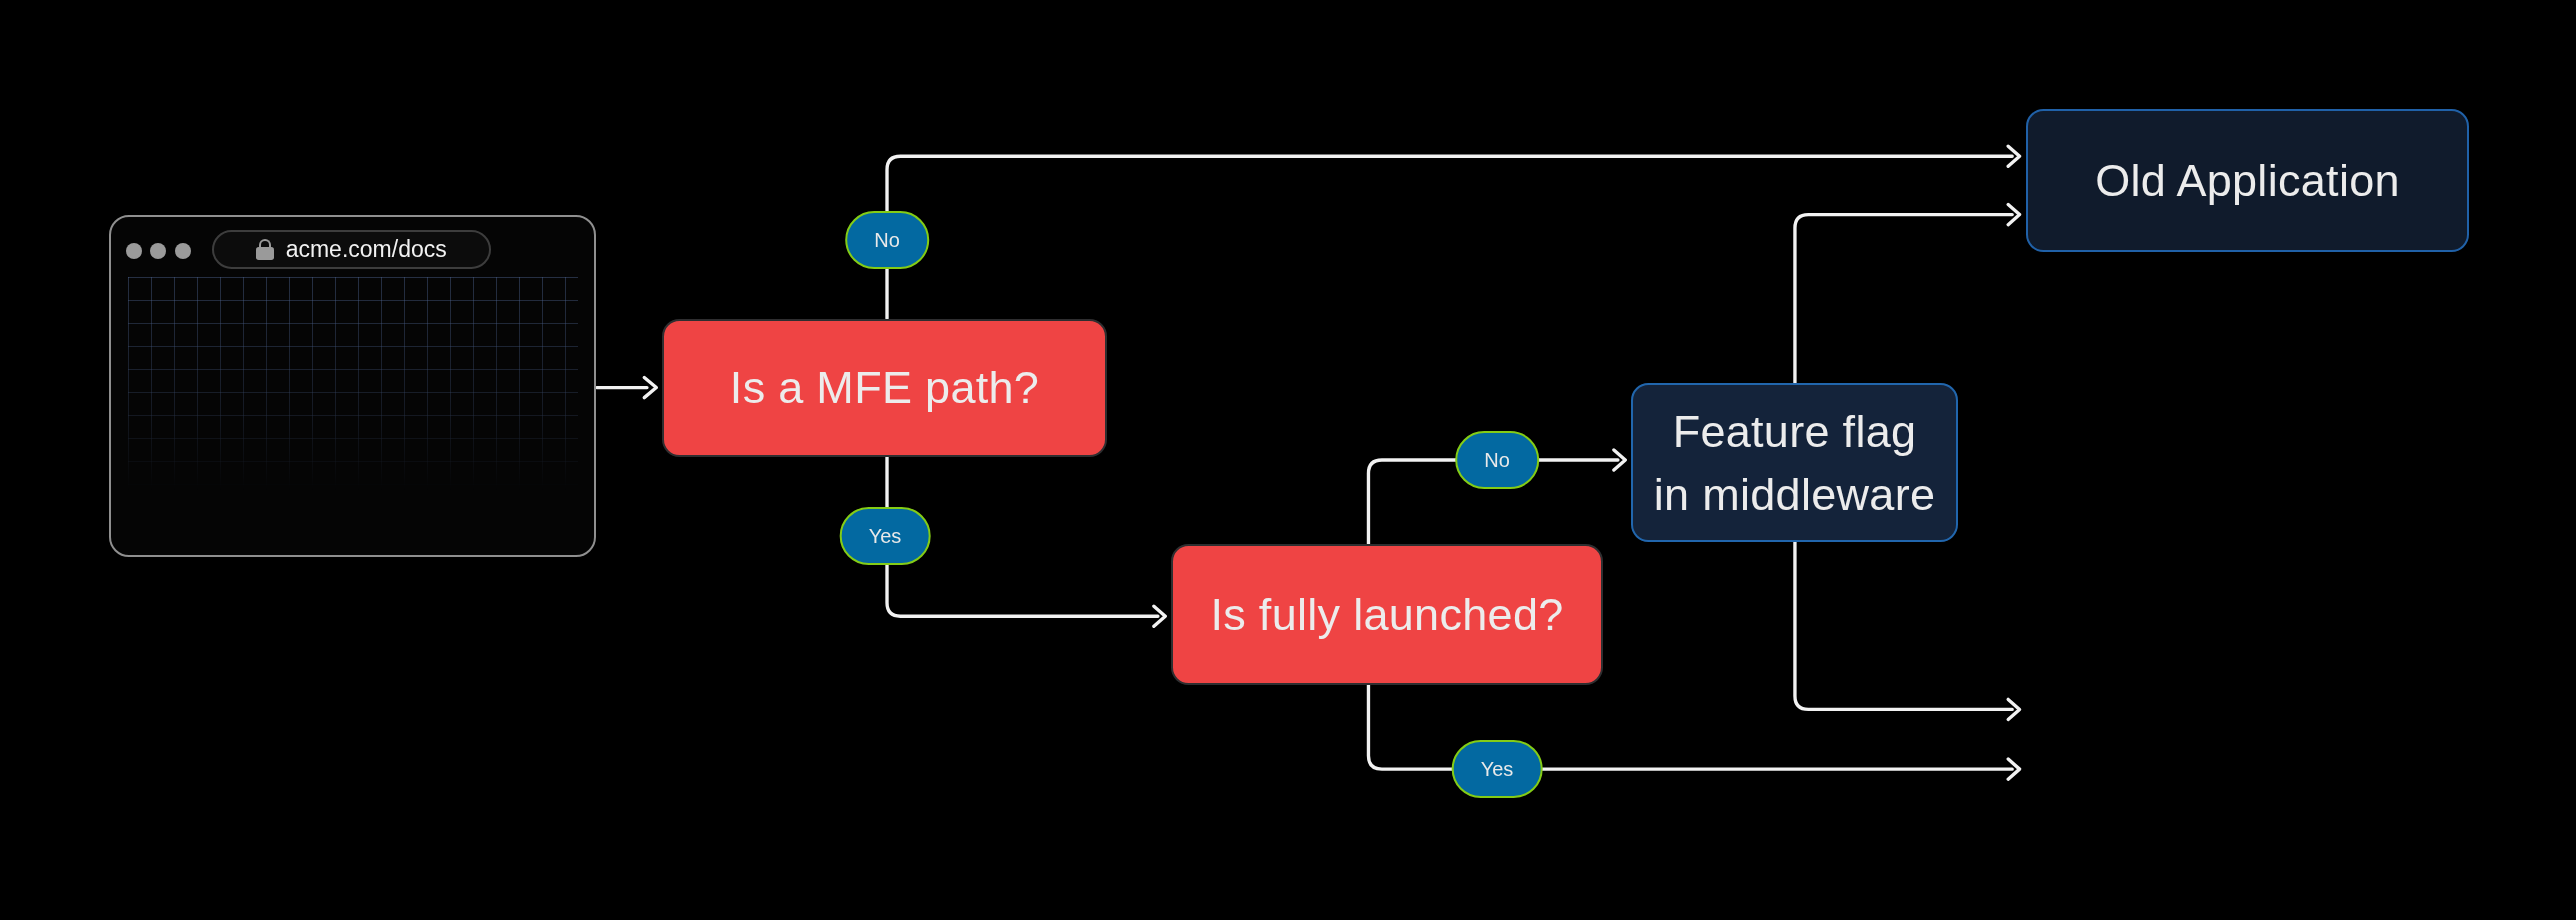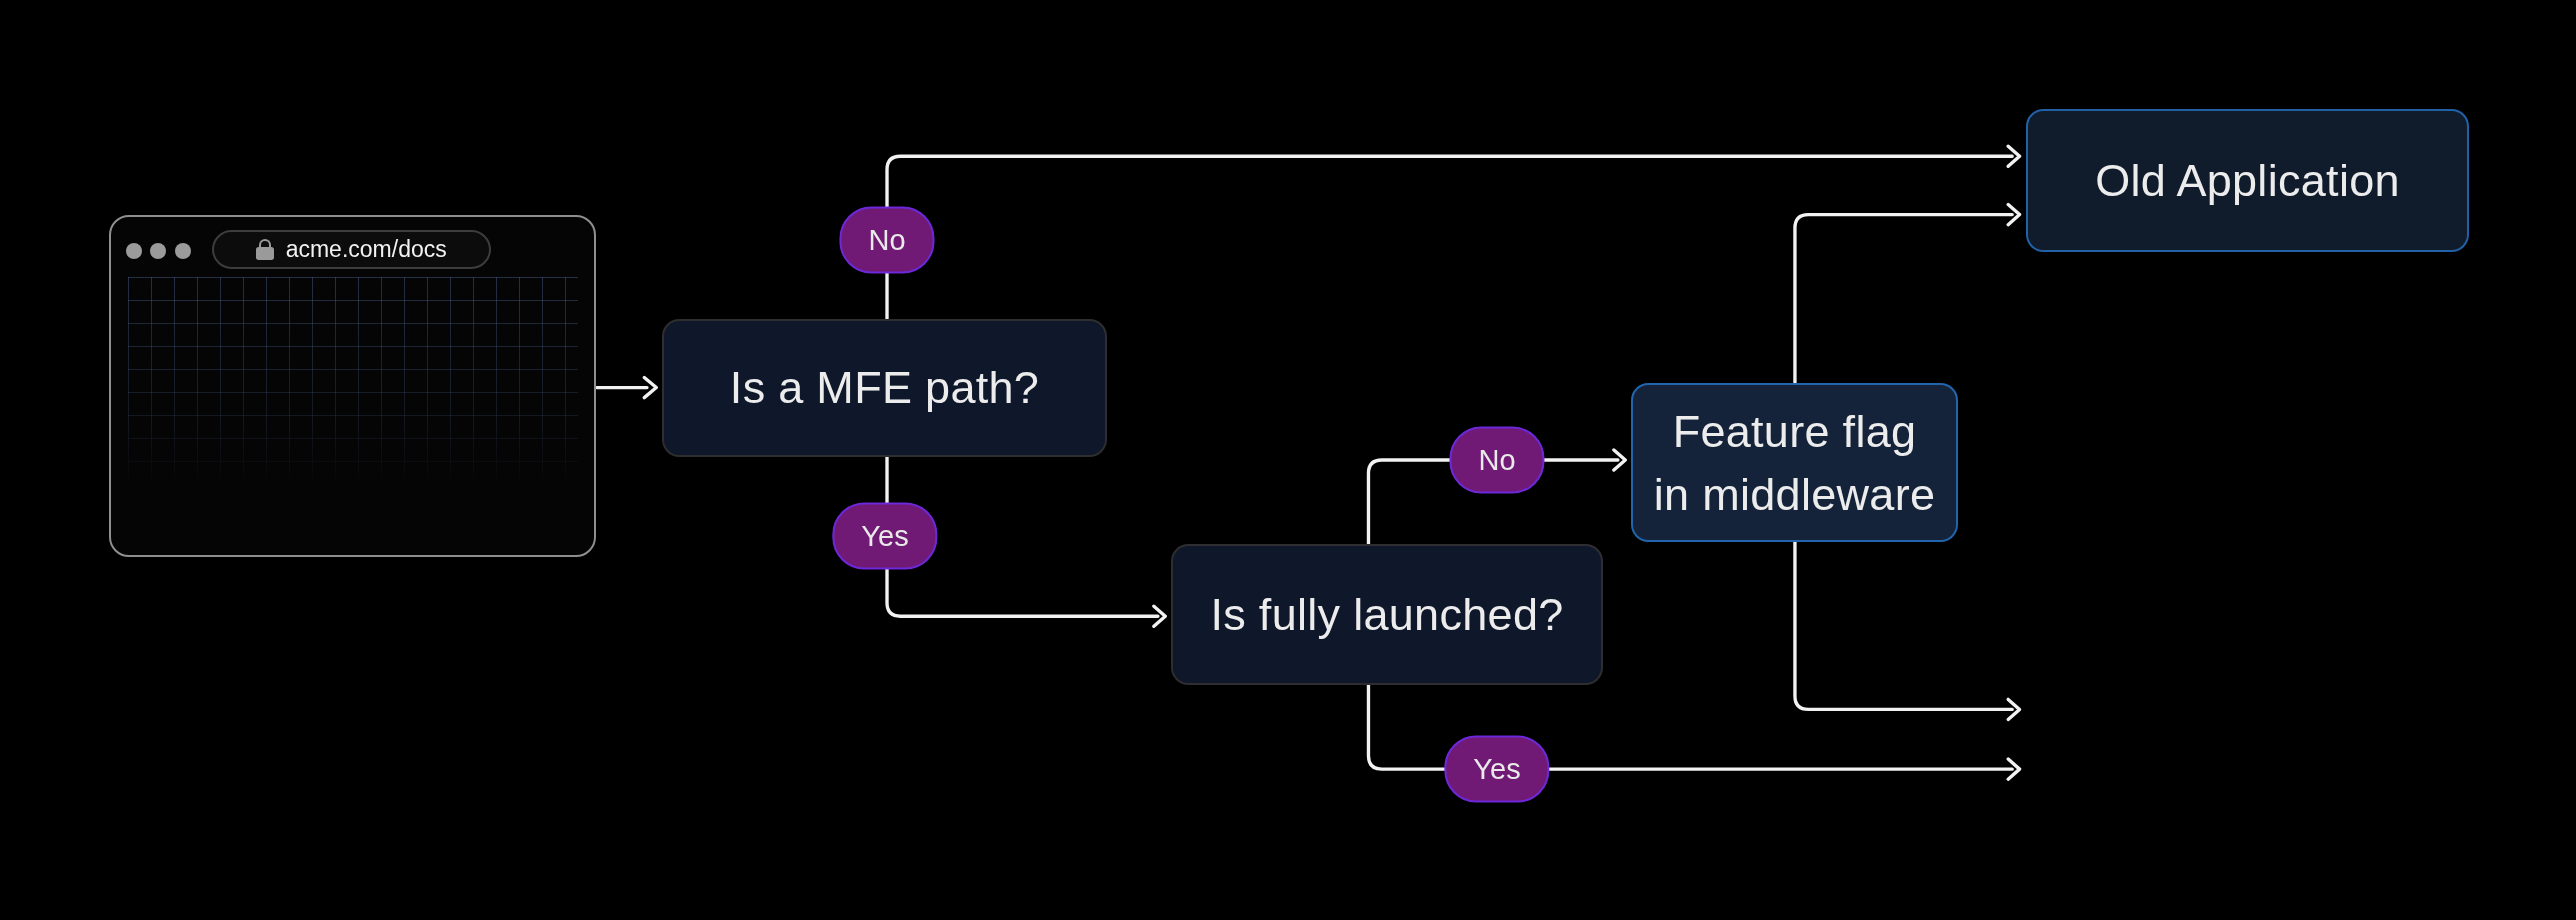--- a/index.html
+++ b/index.html
@@ -37,35 +37,35 @@
     background-size:23px 23px;
     -webkit-mask-image:linear-gradient(to bottom,#000 0%,rgba(0,0,0,0.55) 55%,transparent 95%);
     mask-image:linear-gradient(to bottom,#000 0%,rgba(0,0,0,0.55) 55%,transparent 95%);
   }
 
   
   .node{
     position:absolute;display:flex;align-items:center;justify-content:center;text-align:center;
     font-size:45px;color:#ececec;border-radius:17.4px;box-sizing:border-box;letter-spacing:0.3px;
   }
-  .node.plain{background:#0f172a;border:2px solid #2e2e30;}
+  .node.plain{background:#ef4444;border:2px solid #2e2e30;}
   .node.blue {background:#14233a;border:2px solid #2166ad;}
   .node.navy {background:#101b2c;border:2.7px solid #2061a8;}
   .node.purple{background:#402a5a;border:2.7px solid #9b5fd3;}
   #node-mfe      {left:662px;  top:319px; width:445px; height:138px;}
   #node-launched {left:1171px; top:544px; width:432px; height:141px;}
   #node-flag     {left:1631px; top:383px; width:327px; height:159px; line-height:1.4; padding:0 20px;}
   #node-old      {left:2026px; top:109px; width:443px; height:143px;}
   #node-new      {left:2026px; top:667px; width:443px; height:145px;}
 
   
   .pill{
     position:absolute;transform:translate(-50%,-50%);
-    background:#701a75;border:2px solid #6d28d9;border-radius:32px;
-    color:#e9e9e9;font-size:29px;line-height:1;padding:17px 27px;white-space:nowrap;
+    background:#0369a1;border:2px solid #84cc16;border-radius:32px;
+    color:#e9e9e9;font-size:20px;line-height:1;padding:17px 27px;white-space:nowrap;
   }
   #pill-no1 {left:887px; top:240px;}
   #pill-yes1{left:885px; top:536px;}
   #pill-no2 {left:1497px; top:460px;}
   #pill-yes2{left:1497px; top:769px;}
   #pill-off {left:1794px; top:306px;}
   #pill-on  {left:1794px; top:616px;}
 </style>
 </head>
 <body>

